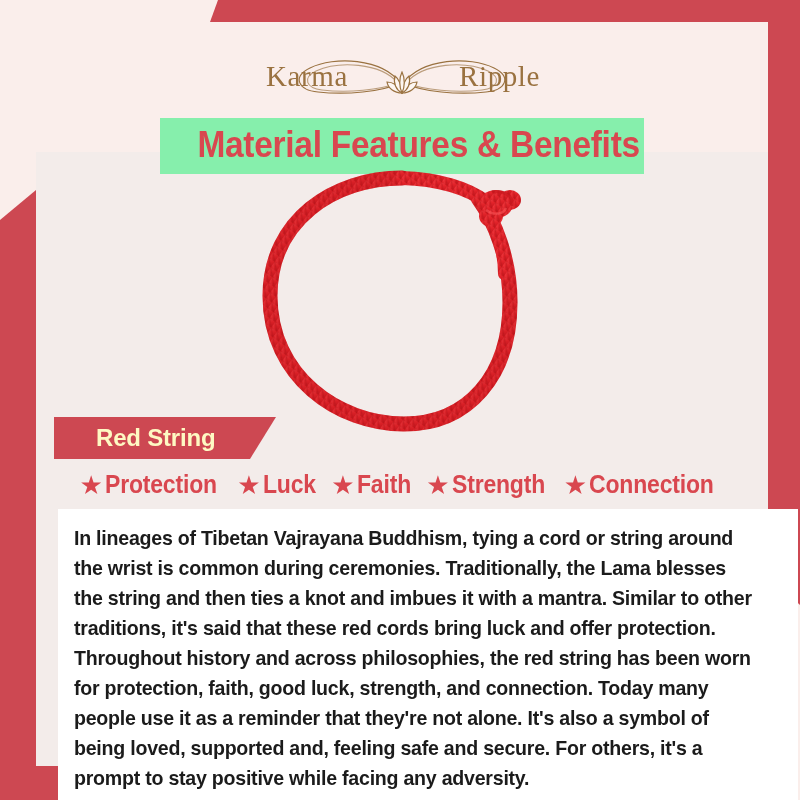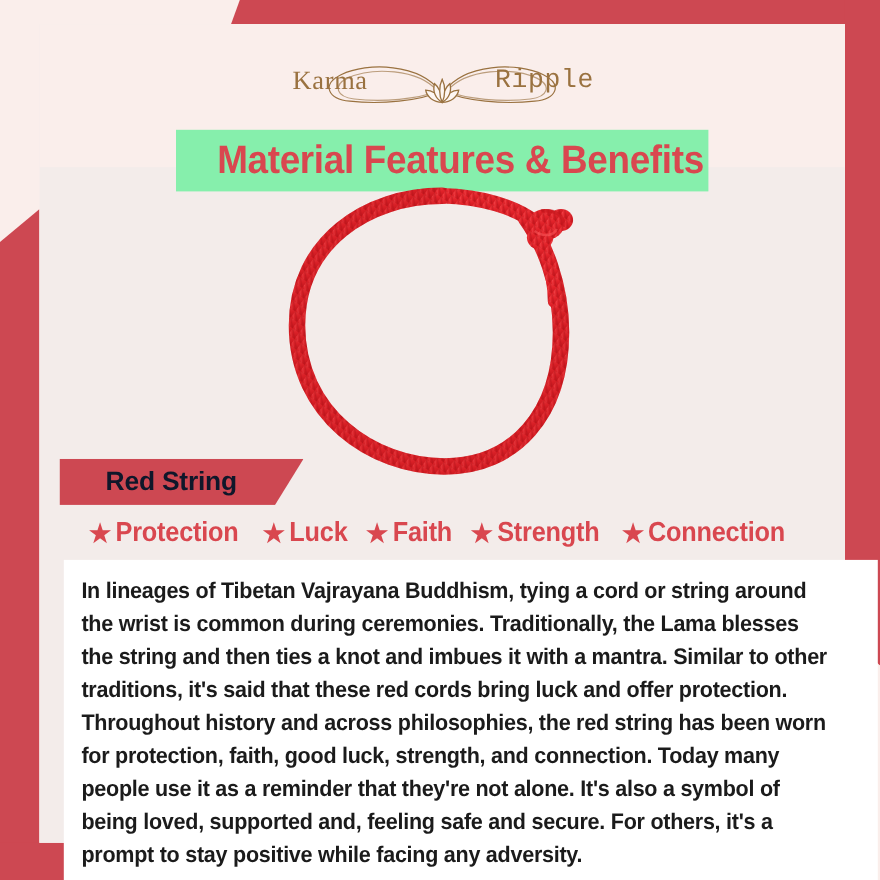--- a/index.html
+++ b/index.html
@@ -55,26 +55,26 @@
   #logo {
     position:absolute; top:30px; left:0; right:0;
     display:flex; align-items:center; justify-content:center;
     height:62px;
   }
   #logo-mark { position:relative; width:320px; height:62px; }
   #logo-mark svg { position:absolute; inset:0; }
   .logo-word {
     position:absolute; top:10px;
     font-family:"Liberation Serif", serif;
-    font-size:24px; color:#9a7240; letter-spacing:.6px;
+    font-size:29px; color:#9a7240; letter-spacing:.6px;
     line-height:1;
     text-align:center;
   }
   #logo-karma { left:24px; }
-  #logo-ripple { right:22px;font-family:Liberation Mono, monospace; }
+  #logo-ripple { right:22px; }
 
   
   #title-wrap {
     position:absolute; top:96px; left:50%; transform:translateX(-50%);
     background:#86efac; padding:6px 22px 8px;
     width:484px; text-align:center;
   }
   #title {
     font-family:"Liberation Sans", sans-serif;
     font-weight:bold;
@@ -93,21 +93,21 @@
 
   
   #ribbon {
     position:absolute; left:18px; top:395px;
     width:222px; height:42px;
     background:#cd4852;
     clip-path: polygon(0 0, 100% 0, calc(100% - 26px) 100%, 0 100%);
     display:flex; align-items:center;
   }
   #ribbon-text {
-    color:#0f172a; font-size:24px; font-weight:bold;
+    color:#fef9c3; font-size:24px; font-weight:bold;
     padding-left:42px; letter-spacing:-.2px;
     white-space:nowrap;
   }
 
   
   #benefits {
     position:absolute; left:0; right:0; top:448px;
     display:flex; align-items:center; justify-content:center;
     gap:4px;
   }

